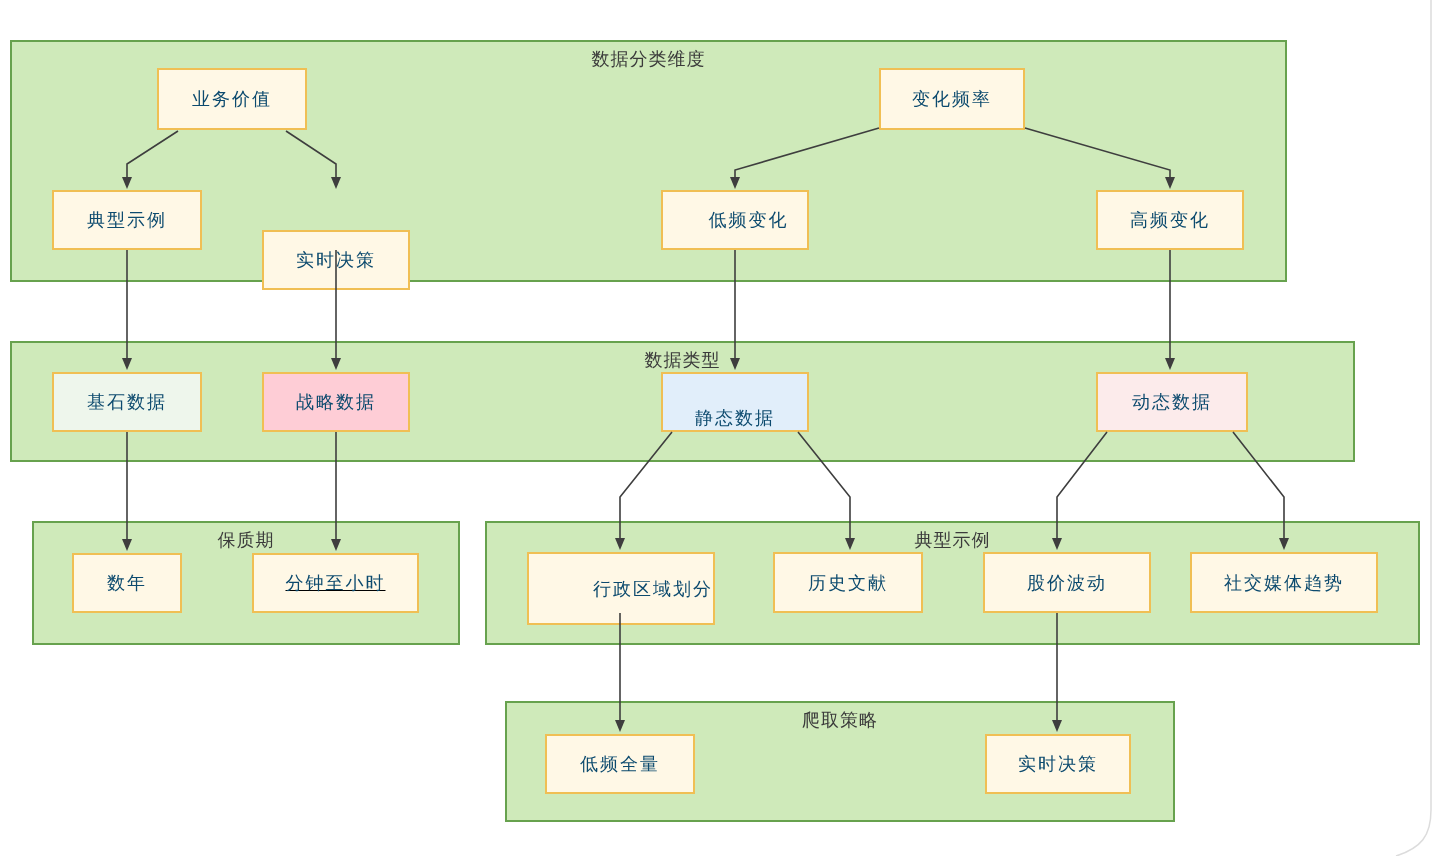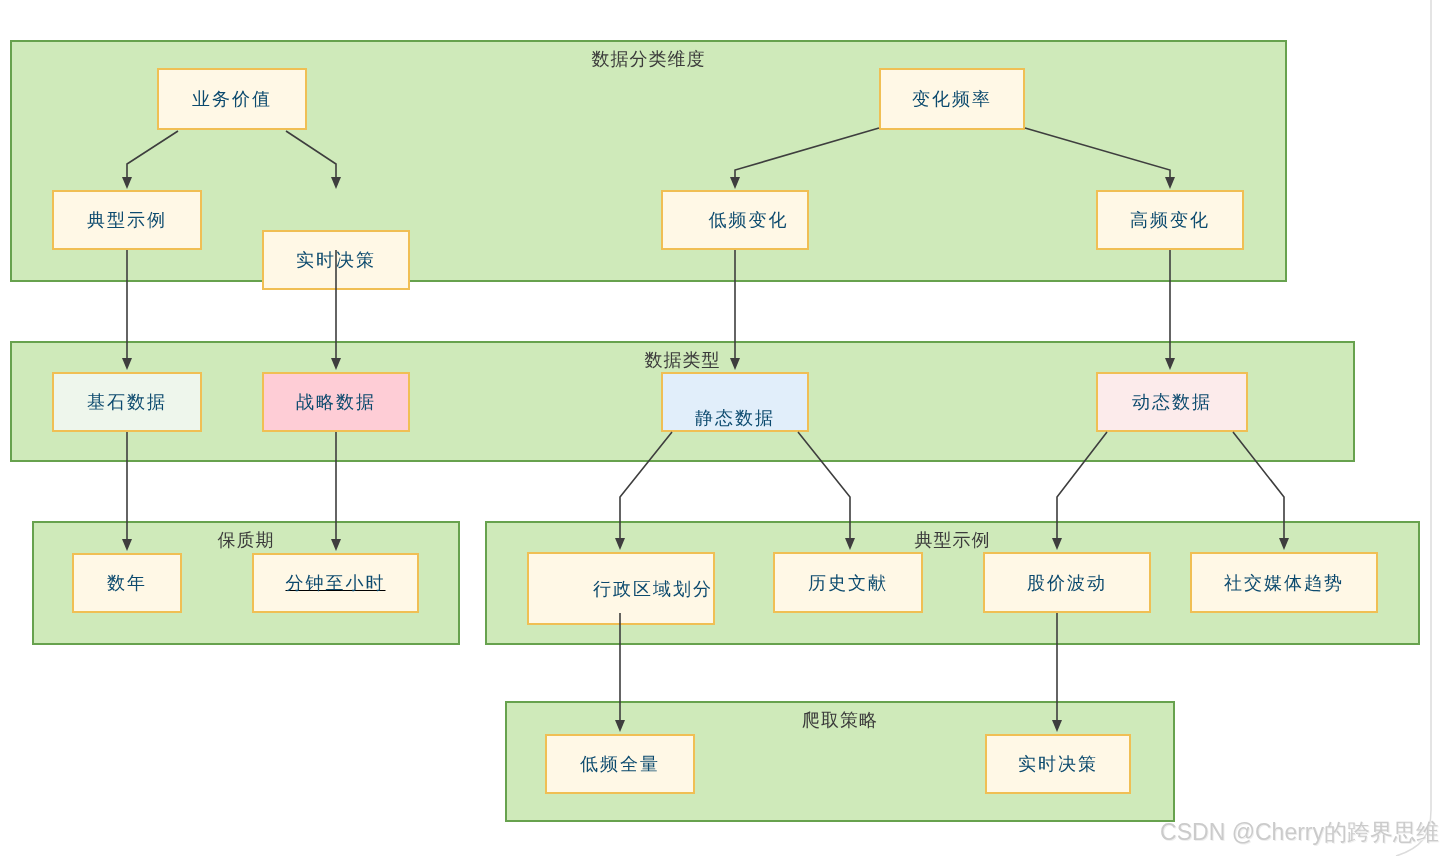--- a/index.html
+++ b/index.html
@@ -216,14 +216,13 @@
       </g>
       <g>
         <polyline points="620,613 620,723" class="edge-line"></polyline>
         <polygon points="620,732 615,720 625,720" class="edge-head"></polygon>
       </g>
       <g>
         <polyline points="1057,613 1057,723" class="edge-line"></polyline>
         <polygon points="1057,732 1052,720 1062,720" class="edge-head"></polygon>
       </g>
     </svg>
-  <div class="watermark">CSDN @Cherry的跨界思维</div>
 </div>
 
 </body></html>

